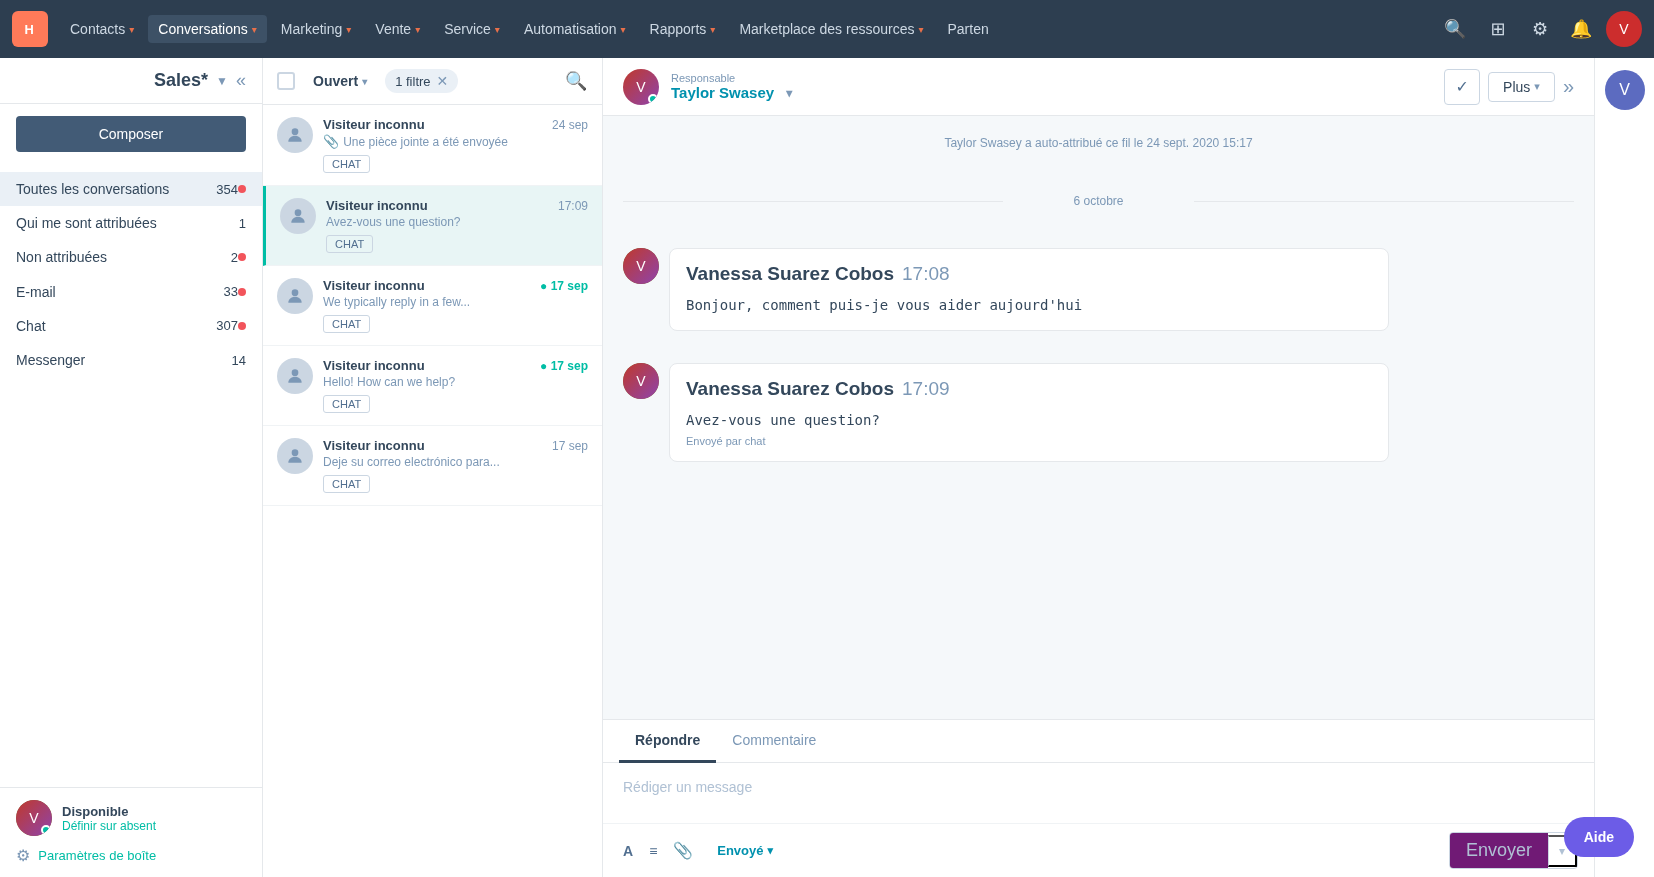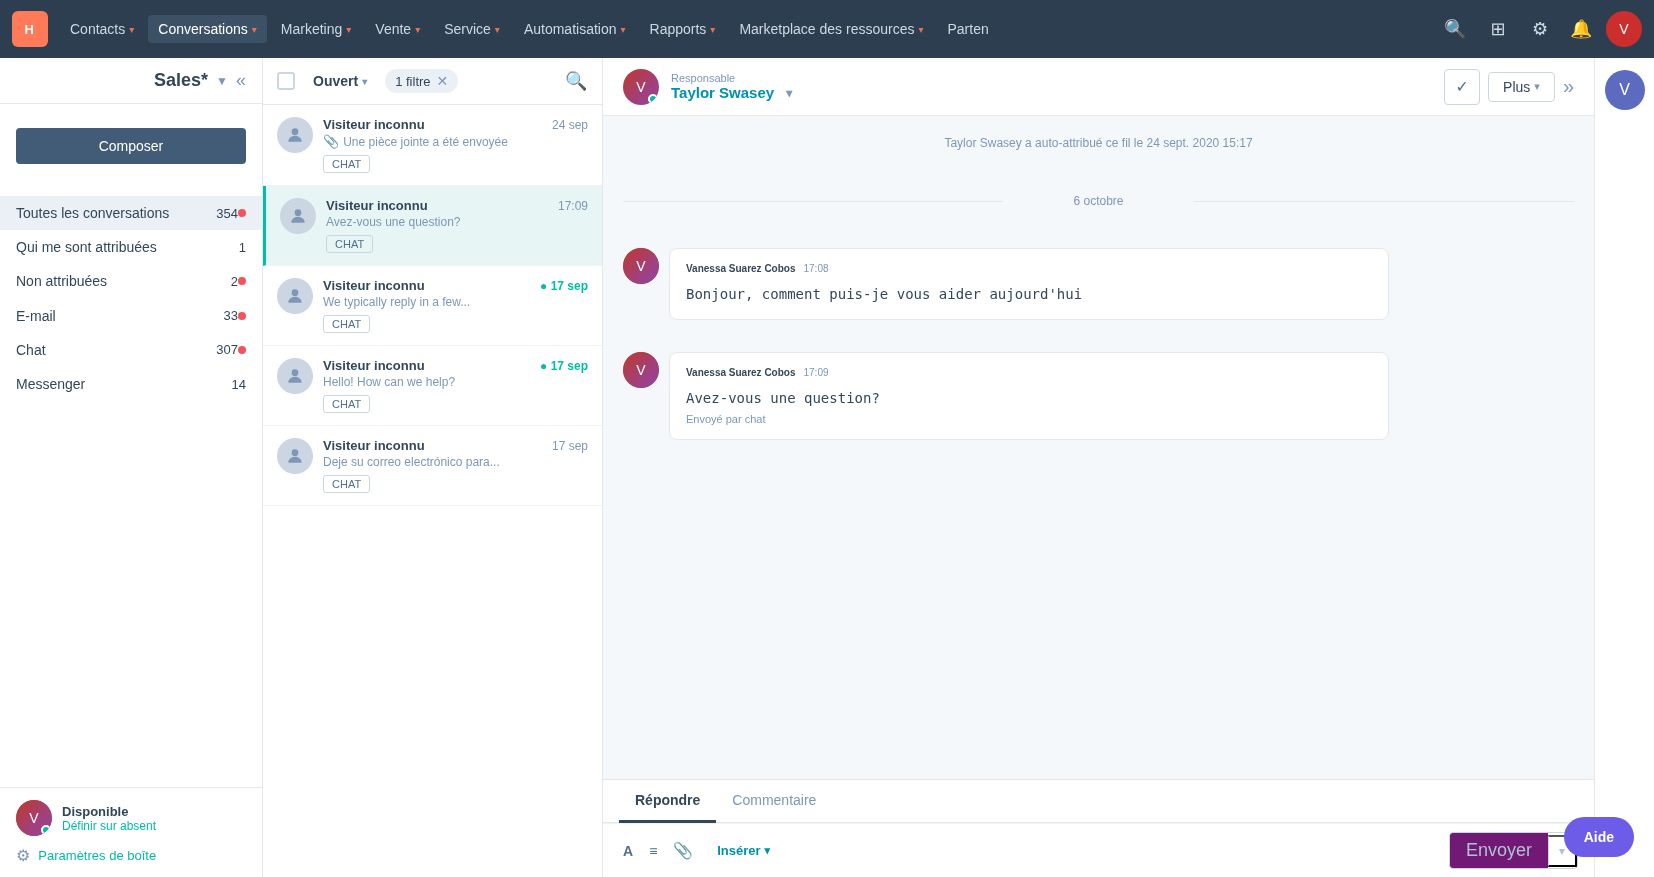--- a/index.html
+++ b/index.html
@@ -76,21 +76,21 @@
     .sidebar-title-arrow {
       color: #7c98b6;
       font-size: 12px;
     }
     .sidebar-collapse-btn {
       color: #7c98b6;
       cursor: pointer;
       font-size: 18px;
     }
     .compose-btn {
-      margin: 24px 16px;
+      margin: 12px 16px;
       background: #425b76;
       color: white;
       border: none;
       border-radius: 4px;
       padding: 10px 16px;
       font-size: 14px;
       font-weight: 500;
       cursor: pointer;
       text-align: center;
     }
@@ -344,21 +344,21 @@
     }
     .chat-msg-bubble {
       background: white;
       border: 1px solid #e5e8eb;
       border-radius: 8px;
       padding: 14px 16px;
       max-width: 720px;
       flex: 1;
     }
     .chat-msg-meta {
-      font-size: 10px;
+      font-size: 19px;
       color: #33475b;
       font-weight: 600;
       margin-bottom: 10px;
       display: flex;
       align-items: flex-end;
       gap: 8px;
     }
     .chat-msg-time { font-weight: 400; color: #7c98b6; }
     .chat-msg-text {
       font-size: 14px;
@@ -761,26 +761,29 @@
 
     <div class="chat-input-area">
       <div class="chat-tabs">
         <div class="chat-tab active">
           <span>Répondre</span>
         </div>
         <div class="chat-tab">
           <span>Commentaire</span>
         </div>
       </div>
+      <div class="chat-input-field">
+        <span style="color:#b0c1d4;">Rédiger un message</span>
+      </div>
       <div class="chat-toolbar">
         <span class="chat-toolbar-icon" style="font-weight:bold;font-size:14px;">A</span>
         <span class="chat-toolbar-icon" style="font-size:14px;">≡</span>
         <span class="chat-toolbar-icon">📎</span>
         <button class="chat-insert-btn">
-          <span>Insérer</span>
+          <span>Envoyé</span>
           <span style="font-size:11px;">▾</span>
         </button>
         <div class="chat-send-btn">
           <button class="chat-send-main">Envoyer</button>
           <button class="chat-send-arrow">▾</button>
         </div>
       </div>
     </div>
   </div>
 

